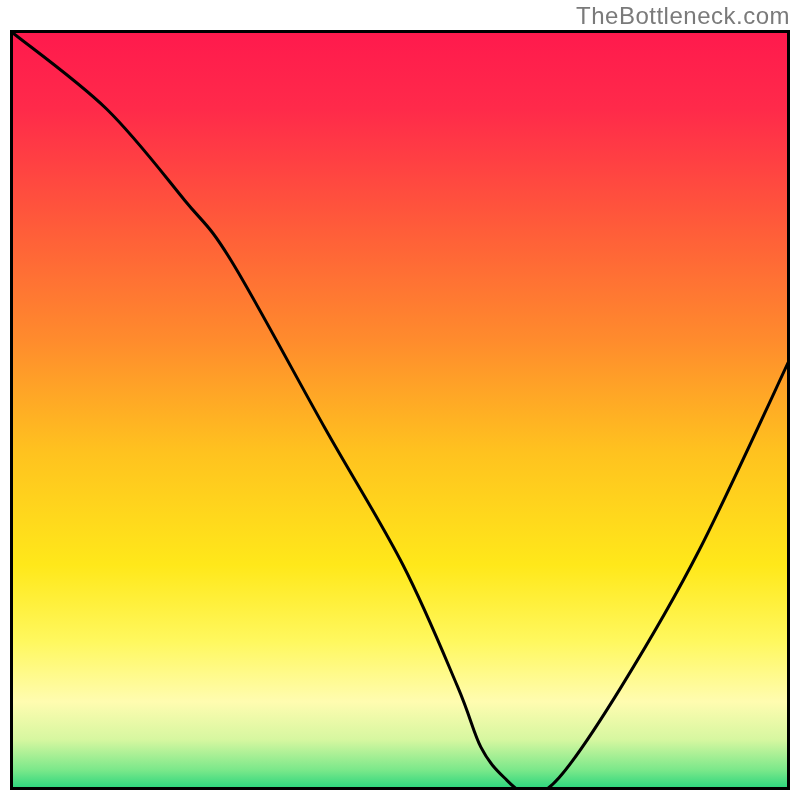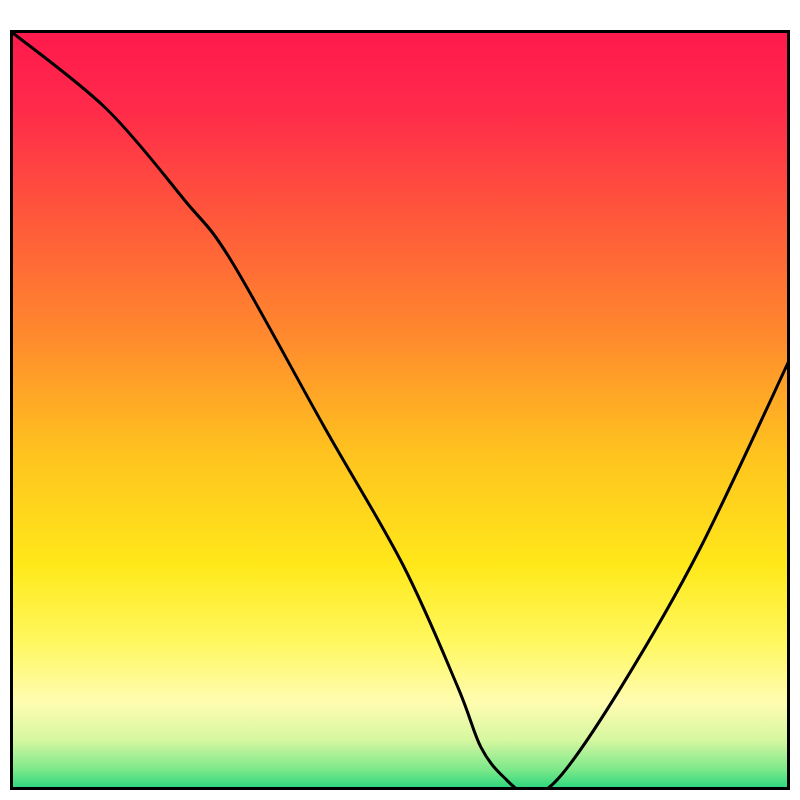--- a/index.html
+++ b/index.html
@@ -48,20 +48,21 @@
     height: 12px;
     background: #e16a6a;
     border-radius: 6px;
   }
 </style>
 </head>
 <body>
 
 <div class="frame">
 
+  <div class="watermark">TheBottleneck.com</div>
 
   <div class="plot">
     <svg id="plot-svg" width="780" height="760" viewBox="0 0 780 760" preserveAspectRatio="none">
       <defs>
         <linearGradient id="bg-grad" x1="0" y1="0" x2="0" y2="1">
             <stop offset="0.00%" stop-color="#ff1a4d"></stop>
             <stop offset="10.00%" stop-color="#ff2a4a"></stop>
             <stop offset="25.00%" stop-color="#ff5a3a"></stop>
             <stop offset="40.00%" stop-color="#ff8a2d"></stop>
             <stop offset="55.00%" stop-color="#ffc21f"></stop>

